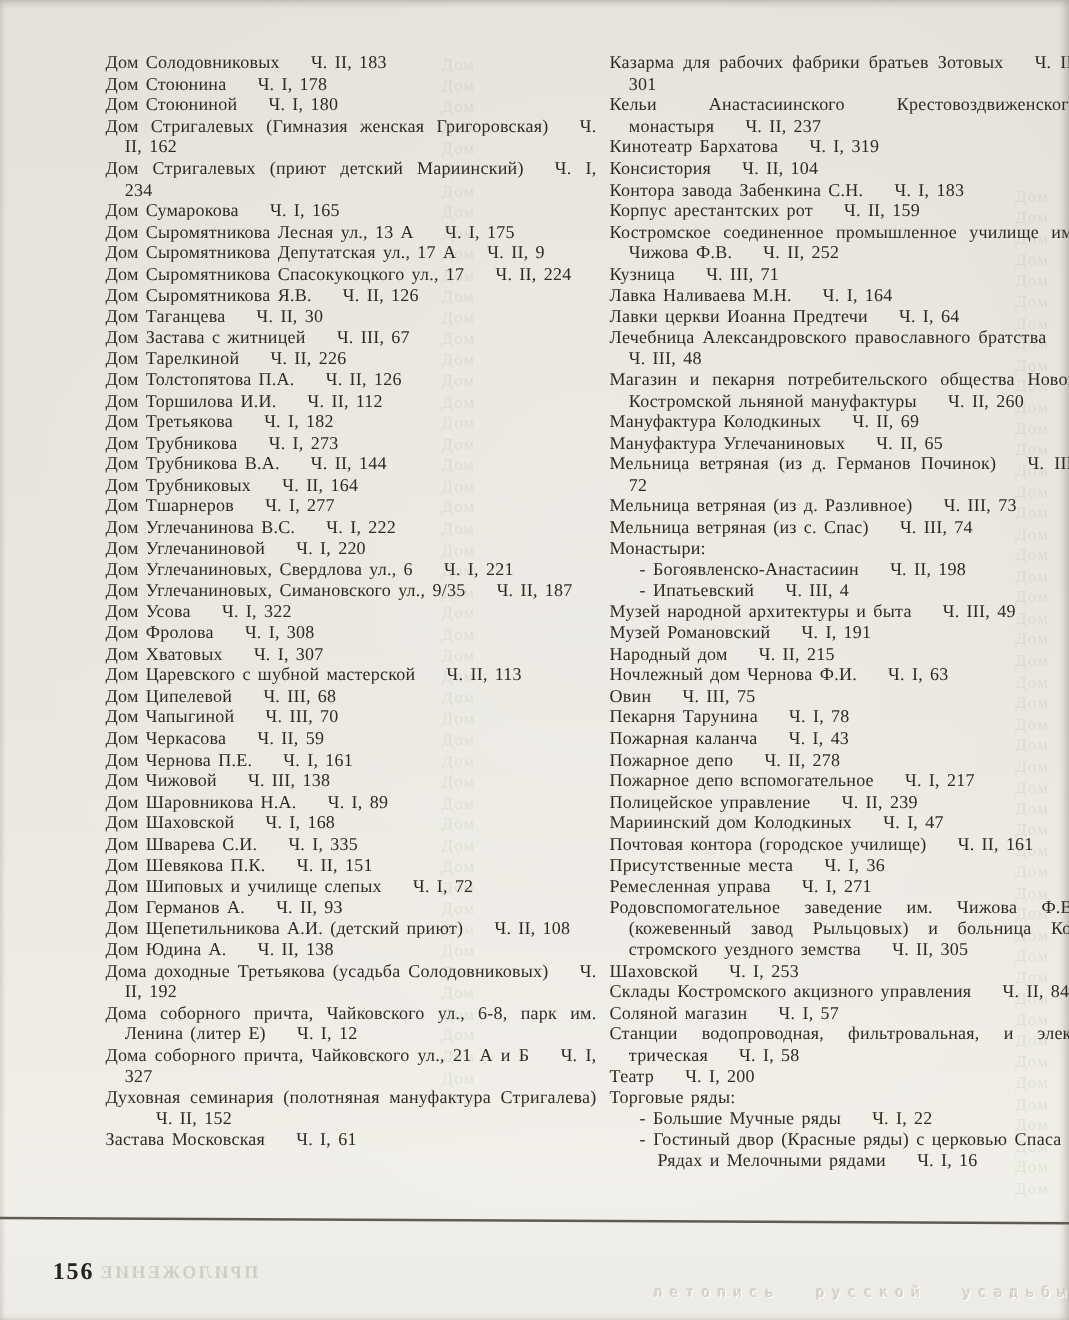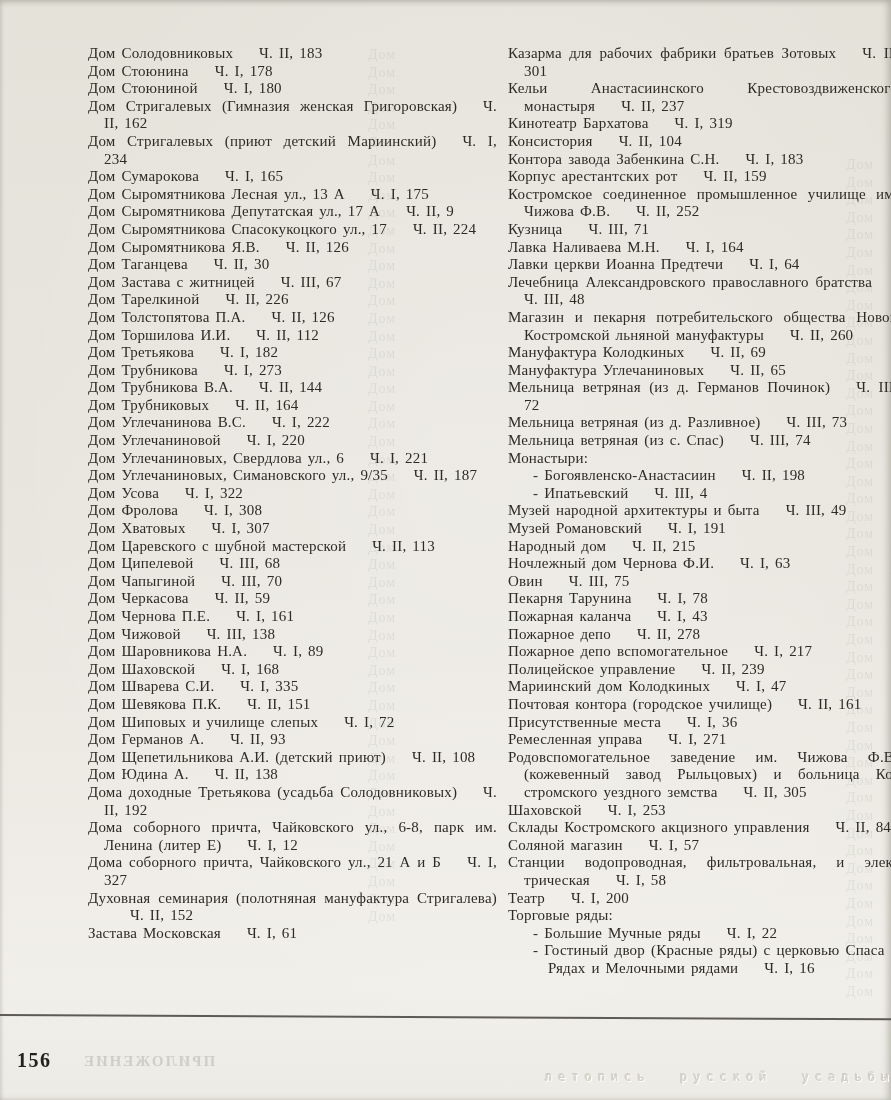--- a/index.html
+++ b/index.html
@@ -26,21 +26,21 @@
     word-spacing:2px;letter-spacing:0.2px;
   }
   .entry.sub{padding-left:40px;text-indent:-15px;}
   .gap{display:inline-block;width:26px;height:1px;}
   .rule{
     position:absolute;left:0;top:1014px;width:100%;height:1.5px;
     background:#5d5b53;z-index:3;
     transform:rotate(0.28deg);transform-origin:left center;
   }
   .pagenum{
-    position:absolute;left:17px;top:1049px;z-index:3;
+    position:absolute;left:44px;top:1049px;z-index:3;
     font-size:20px;font-weight:bold;letter-spacing:1.5px;color:#24221d;
   }
   .ghost-heading{
     position:absolute;left:82px;top:1053px;z-index:1;
     transform:scaleX(-1);
     font-weight:bold;font-size:15px;letter-spacing:2px;
     color:rgba(128,140,126,0.30);
     filter:blur(0.4px);
   }
   .watermark{
@@ -180,20 +180,21 @@
     <p class="entry"><span>Дом Сыромятникова Я.В.</span><span class="gap"></span><span>Ч. II, 126</span></p>
     <p class="entry"><span>Дом Таганцева</span><span class="gap"></span><span>Ч. II, 30</span></p>
     <p class="entry"><span>Дом Застава с житницей</span><span class="gap"></span><span>Ч. III, 67</span></p>
     <p class="entry"><span>Дом Тарелкиной</span><span class="gap"></span><span>Ч. II, 226</span></p>
     <p class="entry"><span>Дом Толстопятова П.А.</span><span class="gap"></span><span>Ч. II, 126</span></p>
     <p class="entry"><span>Дом Торшилова И.И.</span><span class="gap"></span><span>Ч. II, 112</span></p>
     <p class="entry"><span>Дом Третьякова</span><span class="gap"></span><span>Ч. I, 182</span></p>
     <p class="entry"><span>Дом Трубникова</span><span class="gap"></span><span>Ч. I, 273</span></p>
     <p class="entry"><span>Дом Трубникова В.А.</span><span class="gap"></span><span>Ч. II, 144</span></p>
     <p class="entry"><span>Дом Трубниковых</span><span class="gap"></span><span>Ч. II, 164</span></p>
+    <p class="entry"><span>Дом Тшарнеров</span><span class="gap"></span><span>Ч. I, 277</span></p>
     <p class="entry"><span>Дом Углечанинова В.С.</span><span class="gap"></span><span>Ч. I, 222</span></p>
     <p class="entry"><span>Дом Углечаниновой</span><span class="gap"></span><span>Ч. I, 220</span></p>
     <p class="entry"><span>Дом Углечаниновых, Свердлова ул., 6</span><span class="gap"></span><span>Ч. I, 221</span></p>
     <p class="entry"><span>Дом Углечаниновых, Симановского ул., 9/35</span><span class="gap"></span><span>Ч. II, 187</span></p>
     <p class="entry"><span>Дом Усова</span><span class="gap"></span><span>Ч. I, 322</span></p>
     <p class="entry"><span>Дом Фролова</span><span class="gap"></span><span>Ч. I, 308</span></p>
     <p class="entry"><span>Дом Хватовых</span><span class="gap"></span><span>Ч. I, 307</span></p>
     <p class="entry"><span>Дом Царевского с шубной мастерской</span><span class="gap"></span><span>Ч. II, 113</span></p>
     <p class="entry"><span>Дом Ципелевой</span><span class="gap"></span><span>Ч. III, 68</span></p>
     <p class="entry"><span>Дом Чапыгиной</span><span class="gap"></span><span>Ч. III, 70</span></p>

